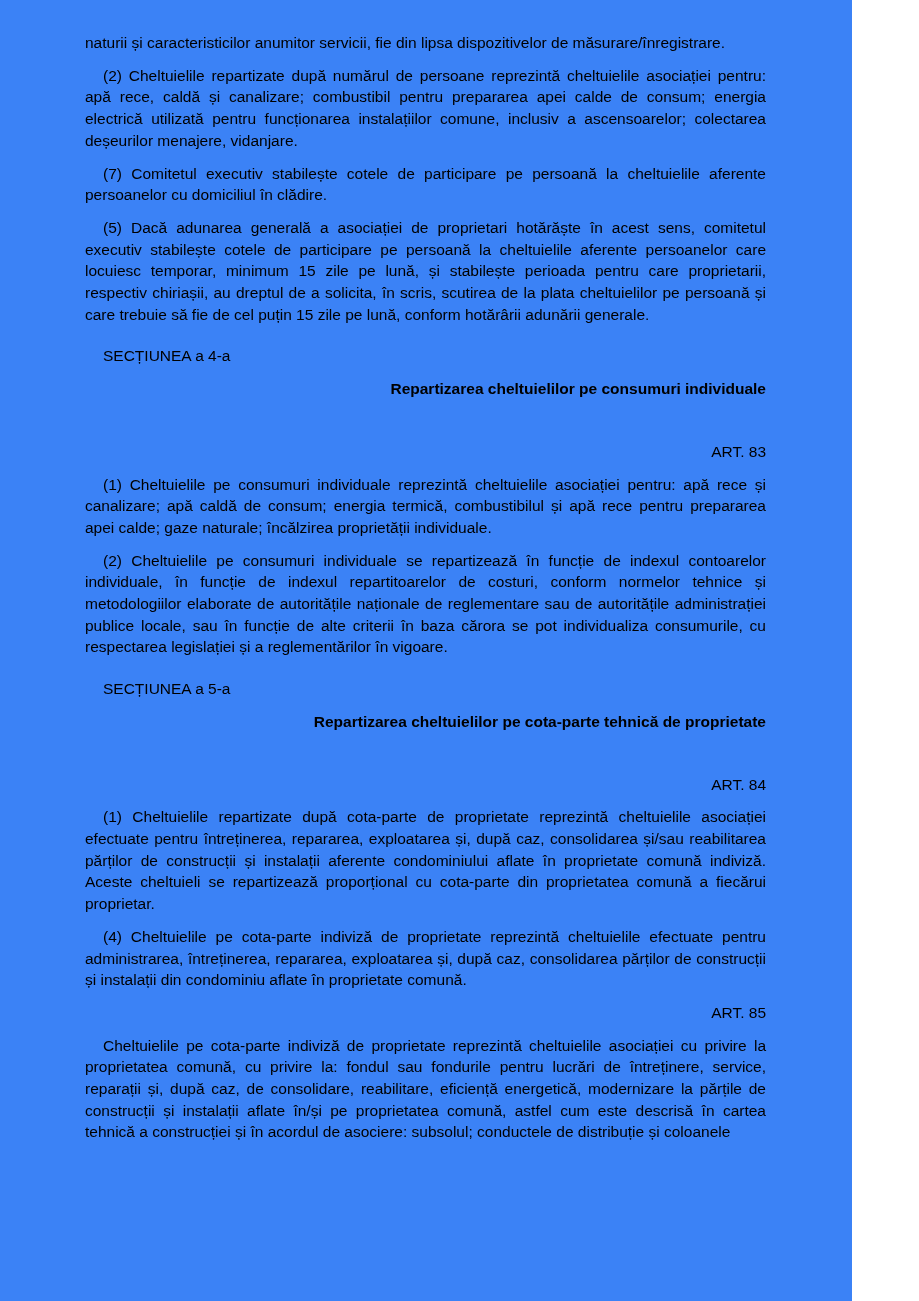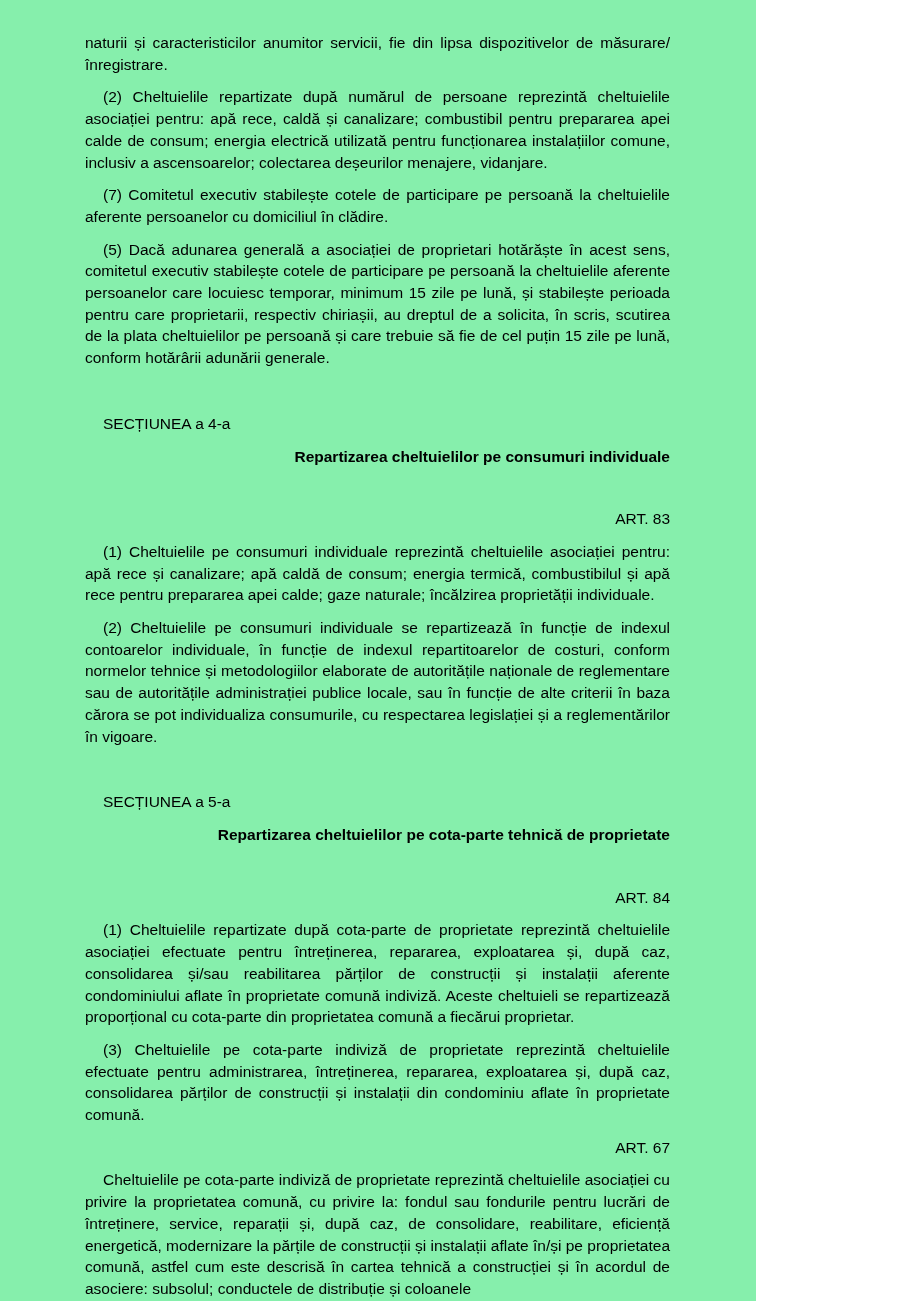--- a/index.html
+++ b/index.html
@@ -9,38 +9,38 @@
   }
   body {
     width: 919px;
     height: 1301px;
     overflow: hidden;
     font-family: "Liberation Sans", "DejaVu Sans", sans-serif;
     color: #000000;
   }
   .page {
     box-sizing: border-box;
-    width: 756px;
+    width: 852px;
     height: 1301px;
     padding: 32px 86px 0 85px;
-    background: #86efac;
+    background: #3b82f6;
   }
   .page p {
     margin: 0 0 11px 0;
     font-size: 15.5px;
     line-height: 21.7px;
     text-align: justify;
     text-indent: 18px;
     font-weight: normal;
   }
   .page p.continuation {
     text-indent: 0;
   }
   .page p.section-label {
-    margin-top: 44px;
+    margin-top: 20px;
     text-align: left;
   }
   .page p.section-title {
     font-weight: bold;
     margin-bottom: 41px;
     text-align: right;
   }
   .page p.article-label {
     text-align: right;
   }
@@ -55,16 +55,16 @@
   <p class="body">(5) Dacă adunarea generală a asociației de proprietari hotărăște în acest sens, comitetul executiv stabilește cotele de participare pe persoană la cheltuielile aferente persoanelor care locuiesc temporar, minimum 15 zile pe lună, și stabilește perioada pentru care proprietarii, respectiv chiriașii, au dreptul de a solicita, în scris, scutirea de la plata cheltuielilor pe persoană și care trebuie să fie de cel puțin 15 zile pe lună, conform hotărârii adunării generale.</p>
   <p class="section-label">SECȚIUNEA a 4-a</p>
   <p class="section-title">Repartizarea cheltuielilor pe consumuri individuale</p>
   <p class="article-label">ART. 83</p>
   <p class="body">(1) Cheltuielile pe consumuri individuale reprezintă cheltuielile asociației pentru: apă rece și canalizare; apă caldă de consum; energia termică, combustibilul și apă rece pentru prepararea apei calde; gaze naturale; încălzirea proprietății individuale.</p>
   <p class="body">(2) Cheltuielile pe consumuri individuale se repartizează în funcție de indexul contoarelor individuale, în funcție de indexul repartitoarelor de costuri, conform normelor tehnice și metodologiilor elaborate de autoritățile naționale de reglementare sau de autoritățile administrației publice locale, sau în funcție de alte criterii în baza cărora se pot individualiza consumurile, cu respectarea legislației și a reglementărilor în vigoare.</p>
   <p class="section-label">SECȚIUNEA a 5-a</p>
   <p class="section-title">Repartizarea cheltuielilor pe cota-parte tehnică de proprietate</p>
   <p class="article-label">ART. 84</p>
   <p class="body">(1) Cheltuielile repartizate după cota-parte de proprietate reprezintă cheltuielile asociației efectuate pentru întreținerea, repararea, exploatarea și, după caz, consolidarea și/sau reabilitarea părților de construcții și instalații aferente condominiului aflate în proprietate comună indiviză. Aceste cheltuieli se repartizează proporțional cu cota-parte din proprietatea comună a fiecărui proprietar.</p>
-  <p class="body">(3) Cheltuielile pe cota-parte indiviză de proprietate reprezintă cheltuielile efectuate pentru administrarea, întreținerea, repararea, exploatarea și, după caz, consolidarea părților de construcții și instalații din condominiu aflate în proprietate comună.</p>
-  <p class="article-label">ART. 67</p>
+  <p class="body">(4) Cheltuielile pe cota-parte indiviză de proprietate reprezintă cheltuielile efectuate pentru administrarea, întreținerea, repararea, exploatarea și, după caz, consolidarea părților de construcții și instalații din condominiu aflate în proprietate comună.</p>
+  <p class="article-label">ART. 85</p>
   <p class="body">Cheltuielile pe cota-parte indiviză de proprietate reprezintă cheltuielile asociației cu privire la proprietatea comună, cu privire la: fondul sau fondurile pentru lucrări de întreținere, service, reparații și, după caz, de consolidare, reabilitare, eficiență energetică, modernizare la părțile de construcții și instalații aflate în/și pe proprietatea comună, astfel cum este descrisă în cartea tehnică a construcției și în acordul de asociere: subsolul; conductele de distribuție și coloanele</p>
 </div>
 
 </body></html>

